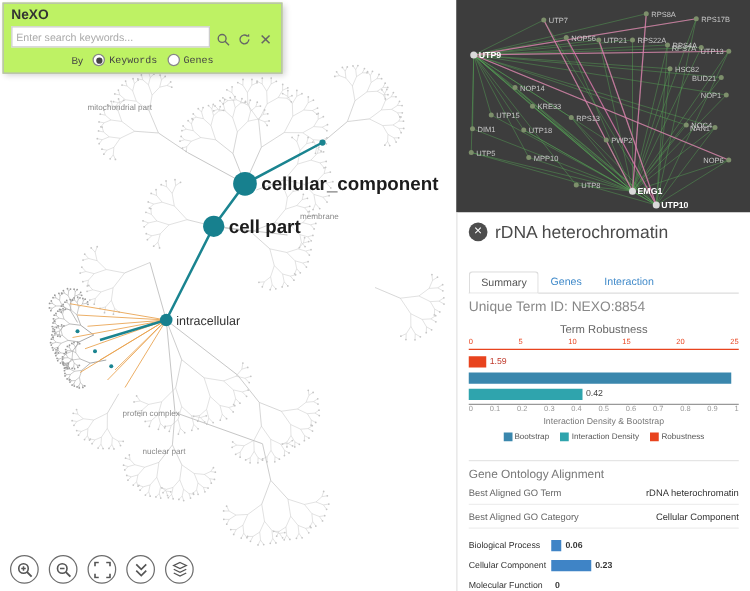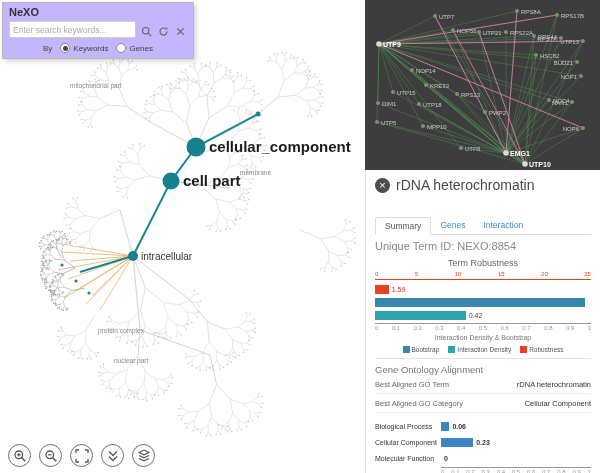--- a/index.html
+++ b/index.html
@@ -4,36 +4,36 @@
 <style>
   html,body{margin:0;padding:0;background:#fff;}
   .stage{position:relative;width:600px;height:473px;overflow:hidden;background:#fff;
          font-family:"Liberation Sans",sans-serif;}
   svg text{font-family:"Liberation Sans",sans-serif;}
 
   
   .left-panel{position:absolute;left:0;top:0;width:365px;height:473px;background:#fff;}
   #tree-svg{position:absolute;left:0;top:0;}
 
-  .search-widget{position:absolute;left:2px;top:2px;width:192px;background:#c4b5fd;
+  .search-widget{position:absolute;left:2px;top:2px;width:224px;background:#bef264;
     border:1px solid #b9b9b9;box-shadow:2px 2px 5px rgba(0,0,0,.18);
     padding:3px 6px 5px;box-sizing:border-box;z-index:5;}
   .app-title{font-size:11px;font-weight:bold;color:#333;margin-bottom:3px;}
   .search-row{display:flex;align-items:flex-end;gap:3px;}
   .search-input{flex:1;min-width:0;border:1px solid #ccc;font-size:8.5px;padding:2.5px 3px;color:#333;
     font-family:"Liberation Sans",sans-serif;outline:none;}
   .search-input::placeholder{color:#aaa;}
   .icon-btn{width:14px;height:14px;display:flex;align-items:center;justify-content:center;
     color:#666;cursor:pointer;flex:none;background:none;border:none;padding:0;}
   .radio-row{display:flex;align-items:center;gap:8px;font-size:8px;color:#444;margin-top:5px;justify-content:center;}
   .radio{width:8px;height:8px;border:1px solid #888;border-radius:50%;display:inline-block;
     position:relative;margin-right:3px;vertical-align:-1px;background:#fff;}
   .radio.checked::after{content:"";position:absolute;left:1.5px;top:1.5px;right:1.5px;bottom:1.5px;
     background:#444;border-radius:50%;}
-  .radio-opt{display:flex;align-items:center;cursor:pointer;}
+  .radio-opt{display:flex;align-items:center;cursor:pointer;font-family:Liberation Mono, monospace;}
 
   .zoom-controls{position:absolute;left:8px;bottom:6px;display:flex;gap:8px;z-index:5;}
   .zctrl{width:23px;height:23px;border:1.6px solid #6e6e6e;border-radius:50%;background:#fff;
     display:flex;align-items:center;justify-content:center;color:#555;padding:0;cursor:pointer;}
 
   
   .right-col{position:absolute;left:365px;top:0;width:235px;height:473px;}
   .network-panel{position:absolute;left:0;top:0;width:235px;height:170px;background:#3d3d3d;overflow:hidden;}
   .details-panel{position:absolute;left:0;top:170px;width:235px;height:303px;background:#fff;
     border-left:1px solid #e3e3e3;box-sizing:border-box;padding:6px 9px 0;overflow:hidden;}
@@ -58,21 +58,21 @@
 
   .bars{margin:4px 0 2px;}
   .bar-row{display:flex;align-items:center;height:10px;margin:3px 0;}
   .bar{height:9px;flex:none;}
   .bar-val{font-size:7px;margin-left:3px;white-space:nowrap;}
 
   .legend{display:flex;justify-content:center;gap:9px;font-size:6.5px;color:#555;margin:5px 0 4px;}
   .legend-item{display:flex;align-items:center;gap:2px;}
   .sw{width:7px;height:7px;flex:none;}
 
-  .section-title{font-size:9.5px;color:#777;border-top:1px solid #e5e5e5;padding-top:5px;margin-top:5px;}
+  .section-title{font-size:9.5px;color:#777;border-top:1px solid #e5e5e5;padding-top:5px;margin-top:15px;}
   .kv{display:flex;justify-content:space-between;font-size:7.5px;padding:5px 0 4px;border-bottom:1px solid #eee;}
   .kv-label{color:#666;}
   .kv-value{color:#333;text-align:right;}
 
   .gc{margin-top:6px;}
   .gc-row{display:flex;align-items:center;height:14px;margin:2px 0;}
   .gc-label{width:66px;font-size:7px;color:#333;flex:none;}
   .gc-bar{height:9px;flex:none;}
   .gc-val{font-size:7px;font-weight:bold;color:#333;margin-left:3px;}
   .gc-axis{margin-left:66px;}

